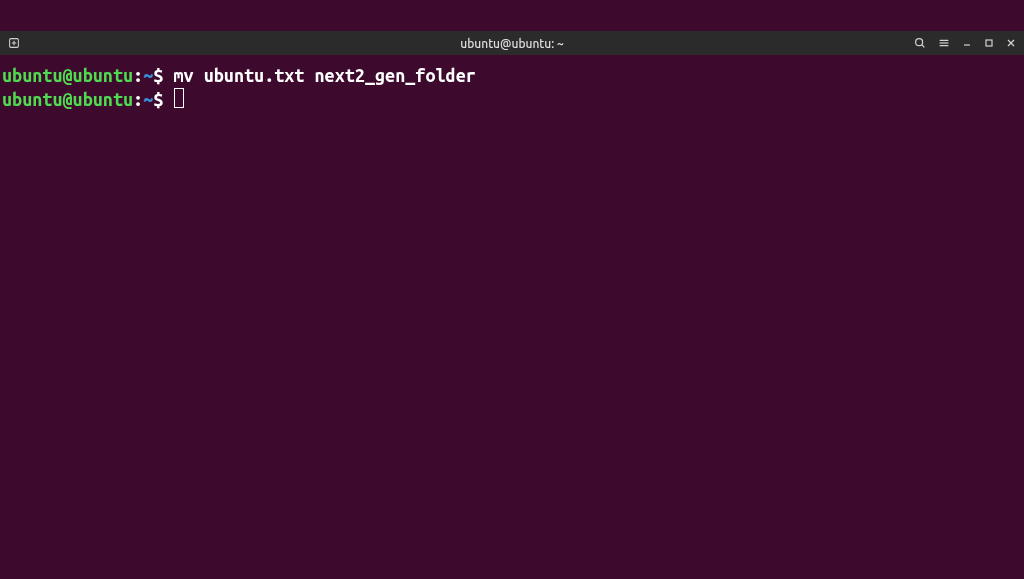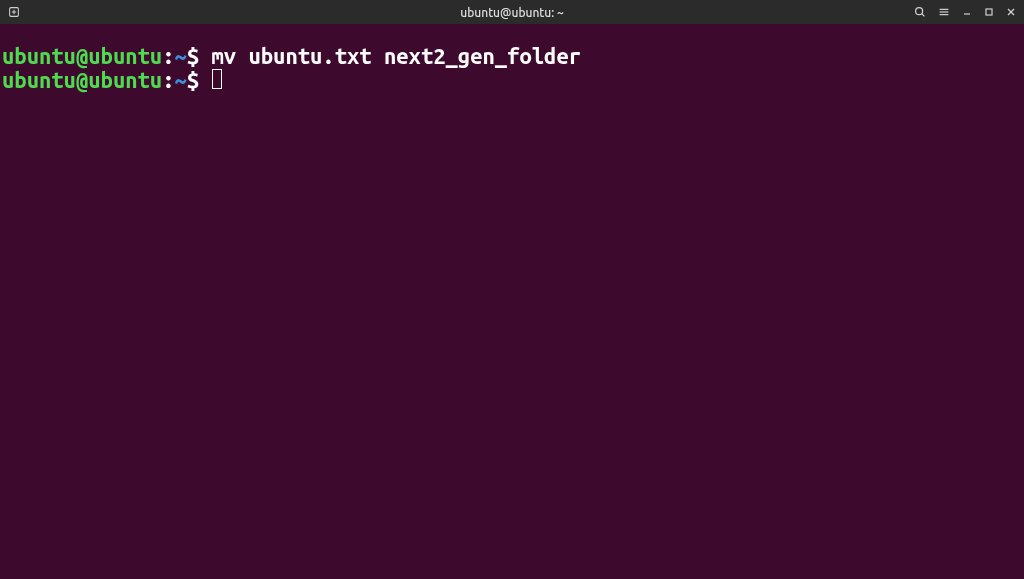--- a/index.html
+++ b/index.html
@@ -17,20 +17,21 @@
     .titlebar {
       height: 24px;
       background: #2b2b2b;
       display: flex;
       align-items: center;
       justify-content: space-between;
       padding: 0 4px;
       font-family: Ubuntu, "Segoe UI", sans-serif;
       font-size: 11px;
       color: #d0d0d0;
+      margin-top: 31px;
     }
     .titlebar-left, .titlebar-right {
       display: flex;
       align-items: center;
       gap: 4px;
     }
     .titlebar-center {
       position: absolute;
       left: 50%;
       transform: translateX(-50%);
@@ -56,22 +57,22 @@
       width: 18px;
       height: 18px;
       display: flex;
       align-items: center;
       justify-content: center;
       cursor: pointer;
       color: #d0d0d0;
       font-size: 12px;
     }
     .terminal {
-      padding: 20px 2px;
-      font-size: 22px;
+      padding: 8px 2px;
+      font-size: 18px;
       line-height: 24px;
       color: #ffffff;
       font-weight: bold;
     }
     .line {
       display: flex;
       white-space: pre;
     }
     .user-host {
       color: #4fdb4f;

